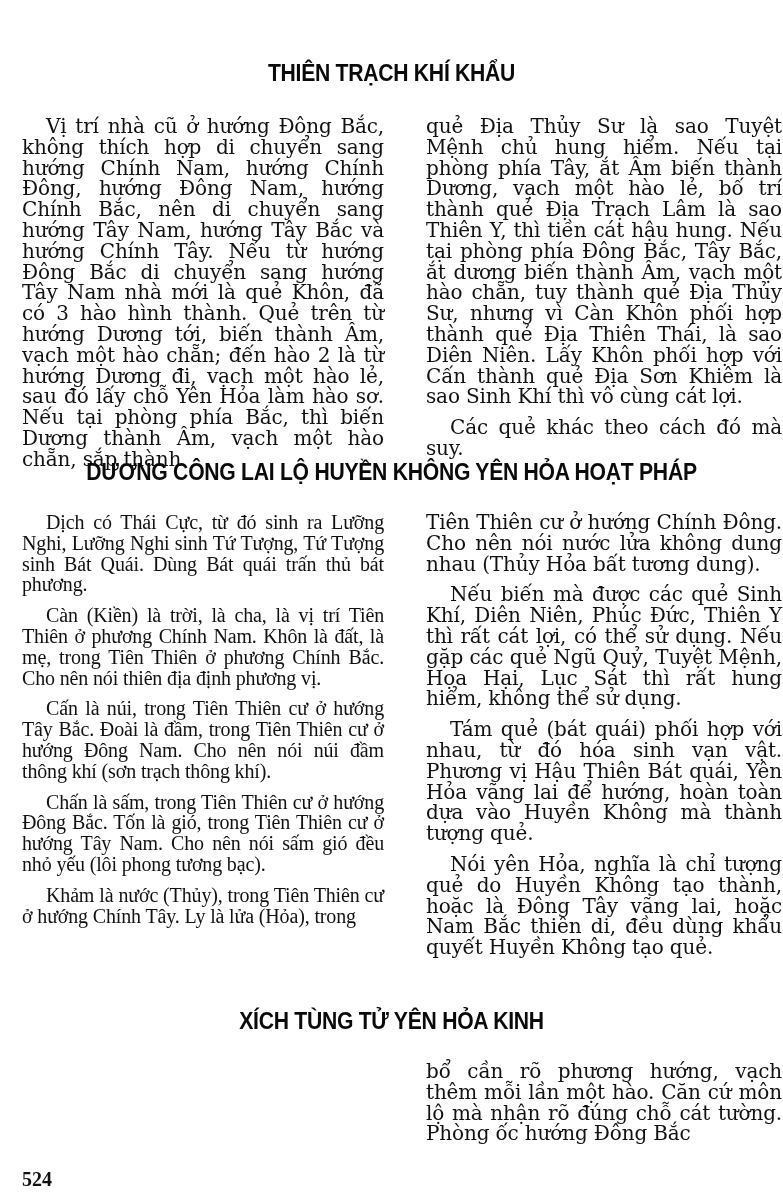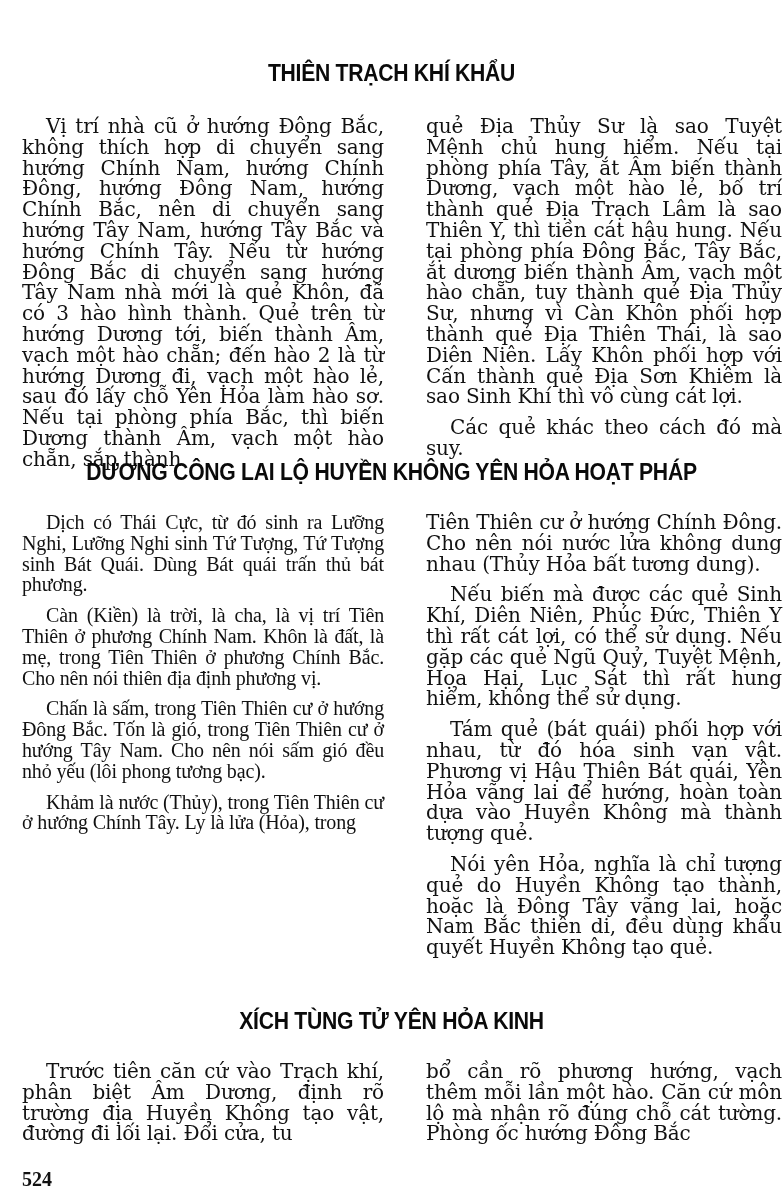--- a/index.html
+++ b/index.html
@@ -39,32 +39,30 @@
   </div>
   <div class="col right" style="top:116px;">
     <p class="cont">quẻ Địa Thủy Sư là sao Tuyệt Mệnh chủ hung hiểm. Nếu tại phòng phía Tây, ắt Âm biến thành Dương, vạch một hào lẻ, bố trí thành quẻ Địa Trạch Lâm là sao Thiên Y, thì tiền cát hậu hung. Nếu tại phòng phía Đông Bắc, Tây Bắc, ắt dương biến thành Âm, vạch một hào chẵn, tuy thành quẻ Địa Thủy Sư, nhưng vì Càn Khôn phối hợp thành quẻ Địa Thiên Thái, là sao Diên Niên. Lấy Khôn phối hợp với Cấn thành quẻ Địa Sơn Khiêm là sao Sinh Khí thì vô cùng cát lợi.</p>
     <p>Các quẻ khác theo cách đó mà suy.</p>
   </div>
 
   <div class="heading" style="top:459px;">DƯƠNG CÔNG LAI LỘ HUYỀN KHÔNG YÊN HỎA HOẠT PHÁP</div>
   <div class="col left" style="top:512px;font-family:Liberation Serif, serif;">
     <p>Dịch có Thái Cực, từ đó sinh ra Lưỡng Nghi, Lưỡng Nghi sinh Tứ Tượng, Tứ Tượng sinh Bát Quái. Dùng Bát quái trấn thủ bát phương.</p>
     <p>Càn (Kiền) là trời, là cha, là vị trí Tiên Thiên ở phương Chính Nam. Khôn là đất, là mẹ, trong Tiên Thiên ở phương Chính Bắc. Cho nên nói thiên địa định phương vị.</p>
+    <p>Cấn là núi, trong Tiên Thiên cư ở hướng Tây Bắc. Đoài là đầm, trong Tiên Thiên cư ở hướng Đông Nam. Cho nên nói núi đầm thông khí (sơn trạch thông khí).</p>
     <p>Chấn là sấm, trong Tiên Thiên cư ở hướng Đông Bắc. Tốn là gió, trong Tiên Thiên cư ở hướng Tây Nam. Cho nên nói sấm gió đều nhỏ yếu (lôi phong tương bạc).</p>
     <p>Khảm là nước (Thủy), trong Tiên Thiên cư ở hướng Chính Tây. Ly là lửa (Hỏa), trong</p>
   </div>
   <div class="col right" style="top:512px;">
     <p class="cont">Tiên Thiên cư ở hướng Chính Đông. Cho nên nói nước lửa không dung nhau (Thủy Hỏa bất tương dung).</p>
     <p>Nếu biến mà được các quẻ Sinh Khí, Diên Niên, Phúc Đức, Thiên Y thì rất cát lợi, có thể sử dụng. Nếu gặp các quẻ Ngũ Quỷ, Tuyệt Mệnh, Họa Hại, Lục Sát thì rất hung hiểm, không thể sử dụng.</p>
     <p>Tám quẻ (bát quái) phối hợp với nhau, từ đó hóa sinh vạn vật. Phương vị Hậu Thiên Bát quái, Yên Hỏa vãng lai để hướng, hoàn toàn dựa vào Huyền Không mà thành tượng quẻ.</p>
     <p>Nói yên Hỏa, nghĩa là chỉ tượng quẻ do Huyền Không tạo thành, hoặc là Đông Tây vãng lai, hoặc Nam Bắc thiên di, đều dùng khẩu quyết Huyền Không tạo quẻ.</p>
   </div>
 
   <div class="heading" style="top:1008px;">XÍCH TÙNG TỬ YÊN HỎA KINH</div>
-  <div class="col left" style="top:1061px;">
-    <p>Trước tiên căn cứ vào Trạch khí, phân biệt Âm Dương, định rõ trường địa Huyền Không tạo vật, đường đi lối lại. Đổi cửa, tu</p>
-  </div>
   <div class="col right" style="top:1061px;">
     <p class="cont">bổ cần rõ phương hướng, vạch thêm mỗi lần một hào. Căn cứ môn lộ mà nhận rõ đúng chỗ cát tường. Phòng ốc hướng Đông Bắc</p>
   </div>
 
   <div class="page-number">524</div>
 </div>
 
 </body></html>

